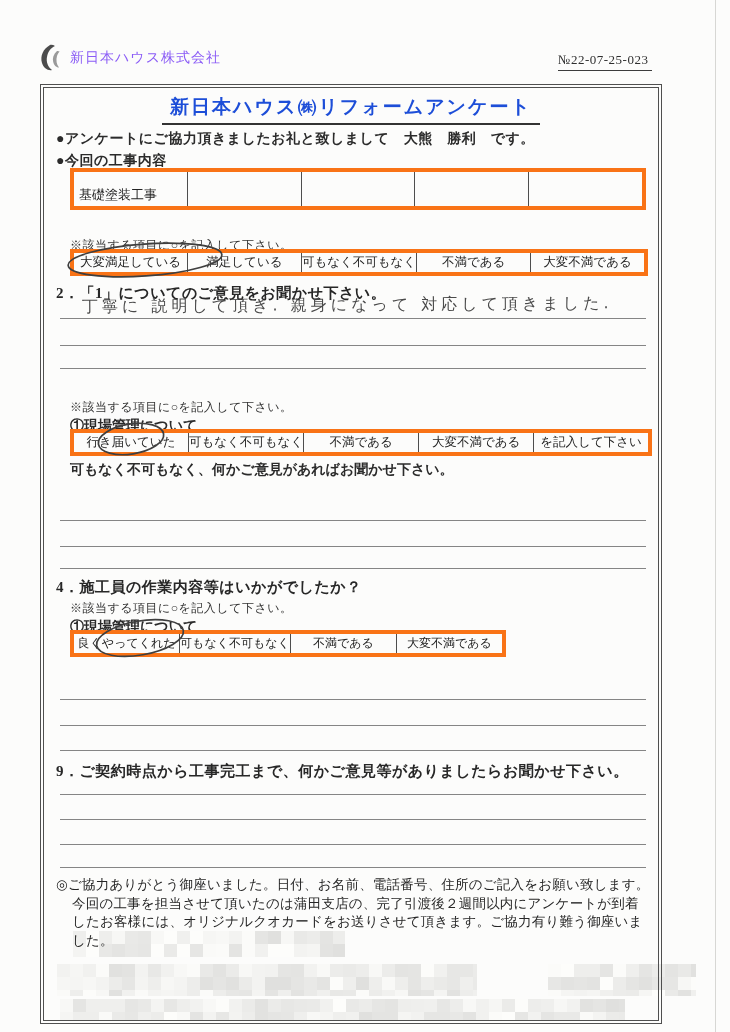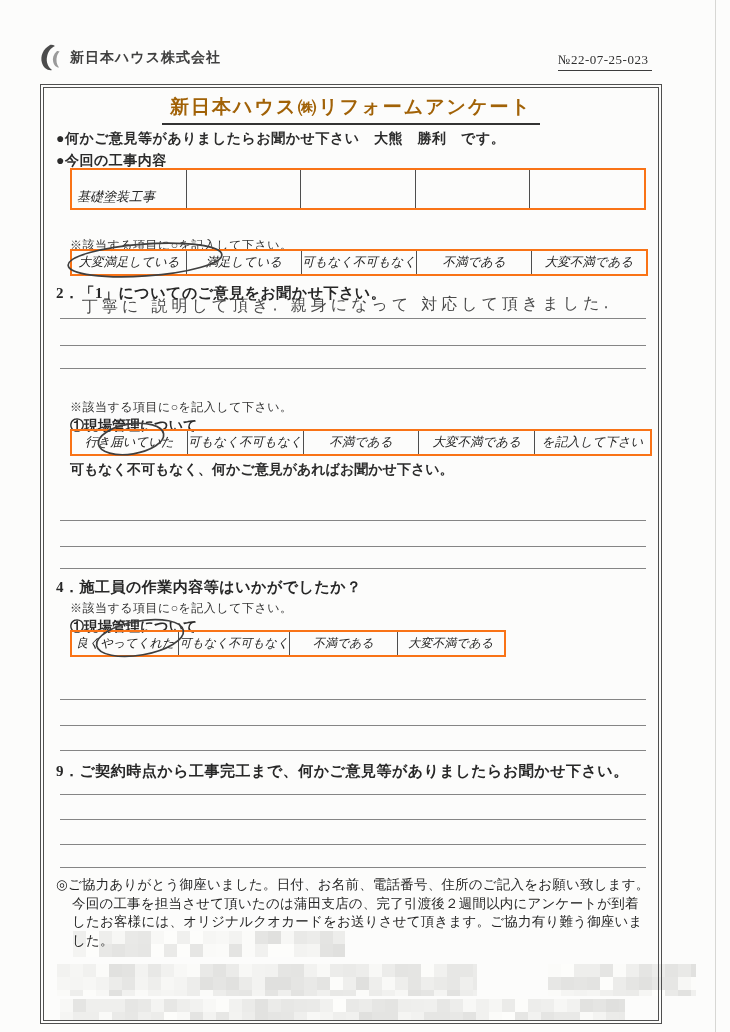--- a/index.html
+++ b/index.html
@@ -6,36 +6,36 @@
   html,body { width:730px; height:1032px; }
   body { font-family:"Liberation Serif","DejaVu Serif",serif; background:#f2f2f0; }
 
   .page { position:relative; width:730px; height:1032px; background:#fcfcfb; overflow:hidden; }
   .page-edge { position:absolute; top:0; right:14px; width:1px; height:100%; background:#d7d7d4; }
 
   
   .scan-header { position:absolute; left:0; top:0; width:100%; height:84px; }
   .brand { position:absolute; left:38px; top:44px; display:flex; align-items:center; gap:6px; }
   .logo-svg { width:26px; height:28px; }
-  .company-name { font-family:"Liberation Sans","DejaVu Sans",sans-serif; font-weight:bold; font-size:14px; color:#404040; letter-spacing:1px; }
+  .company-name { font-family:"Liberation Sans","DejaVu Sans",sans-serif; font-weight:normal; font-size:14px; color:#8b5cf6; letter-spacing:1px; }
   .doc-number { position:absolute; left:558px; top:52px; font-size:13px; color:#2e2e2e; border-bottom:1px solid #3c3c3c; padding:0 4px 2px 0; letter-spacing:0.5px; }
 
   
   .form-box { position:absolute; left:40px; top:84px; width:622px; height:940px; border:4px double #4f4f4f; }
 
   .abs { position:absolute; }
-  .form-title { left:0; top:6px; width:100%; text-align:center; font-size:19px; font-weight:bold; letter-spacing:2px; color:#a16207; }
+  .form-title { left:0; top:6px; width:100%; text-align:center; font-size:19px; font-weight:bold; letter-spacing:2px; color:#1d4ed8; }
   .form-title span { display:inline-block; border-bottom:2px solid #333; padding:0 8px 3px; }
 
   .bullet-line { font-size:14px; font-weight:bold; color:#2b2b2b; letter-spacing:0.5px; }
   .q-title { font-size:15px; font-weight:bold; color:#272727; letter-spacing:0.5px; }
   .q-note  { font-size:12px; color:#333; letter-spacing:0.5px; }
   .q-sub   { font-size:14px; font-weight:bold; color:#2b2b2b; }
 
-  .grid-table { display:flex; border:2px solid #f97316; background:transparent;font-style:italic; }
+  .grid-table { display:flex; border:4px solid #f97316; background:transparent; }
   .grid-table .cell { flex:1; border-left:1px solid #4e4e4e; display:flex; align-items:center; justify-content:center; white-space:nowrap; color:#242424; }
   .grid-table .cell:first-child { border-left:none; }
 
   .work-table { left:26px; top:80px; width:576px; height:42px; }
   .work-table .cell { align-items:flex-end; justify-content:flex-start; padding:1px 5px 2px;
       font-family:"Liberation Sans","DejaVu Sans",sans-serif; font-size:13px; }
 
   .q1-table { left:26px; top:161px; width:578px; height:27px; font-size:12.5px; }
   .q3-table { left:26px; top:341px; width:582px; height:27px; font-size:12.5px; }
   .q4-table { left:26px; top:542px; width:436px; height:27px; font-size:12px; }
@@ -344,21 +344,21 @@
     </div>
     <div class="doc-number">№22-07-25-023</div>
   </div>
 
   <div class="form-box">
 
     <div class="abs form-title">
       <span>新日本ハウス㈱リフォームアンケート</span>
     </div>
 
-    <div class="abs bullet-line" style="left:12px; top:42px;">●何かご意見等がありましたらお聞かせ下さい　大熊　勝利　です。</div>
+    <div class="abs bullet-line" style="left:12px; top:42px;">●アンケートにご協力頂きましたお礼と致しまして　大熊　勝利　です。</div>
     <div class="abs bullet-line" style="left:12px; top:64px;">●今回の工事内容</div>
 
     <div class="abs grid-table work-table">
         <div class="cell">基礎塗装工事</div>
         <div class="cell"></div>
         <div class="cell"></div>
         <div class="cell"></div>
         <div class="cell"></div>
       </div>
 

